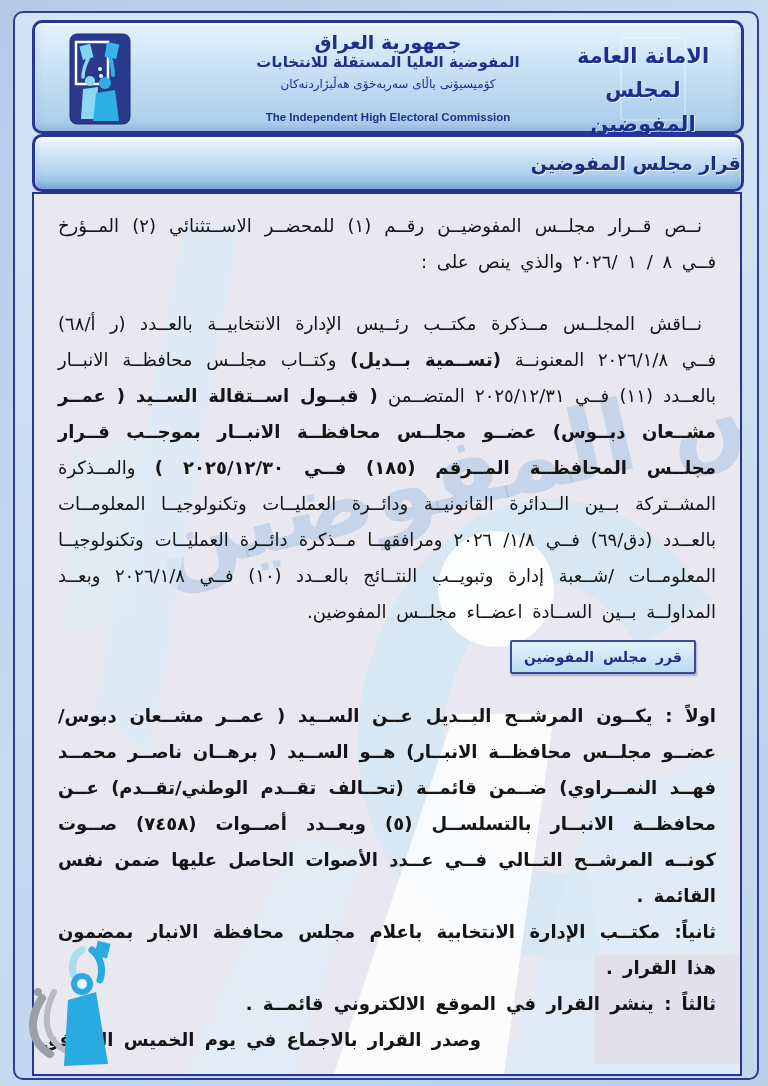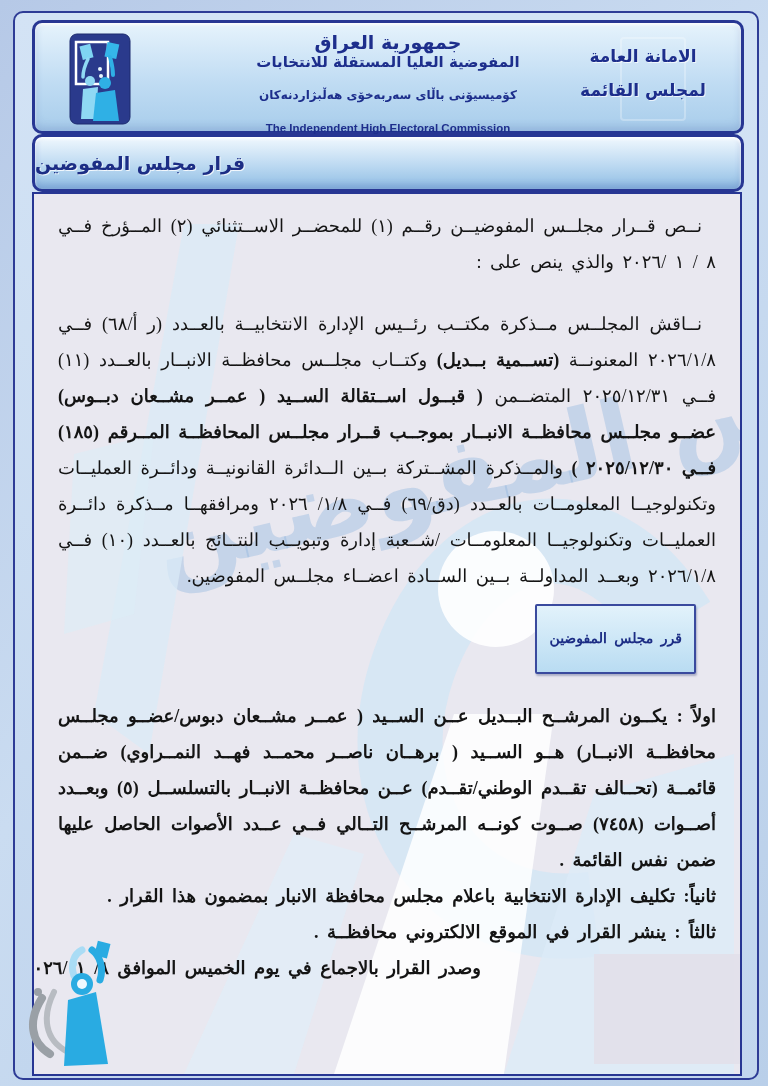--- a/index.html
+++ b/index.html
@@ -17,73 +17,73 @@
   }
   
   .header-box{
     position:absolute;left:32px;top:20px;width:706px;height:108px;
     border:3px solid #273693;border-radius:10px;
     background:linear-gradient(180deg,#e6f3fc 0%,#c0dcf3 55%,#a8cdeb 100%);
     box-shadow:inset 0 -4px 8px rgba(45,65,150,.18), inset 0 2px 3px #fff;
   }
   .hdr-right{
     position:absolute;right:18px;top:16px;width:160px;text-align:center;
-    color:#1d2e8c;font-weight:bold;font-size:17px;line-height:34px;
+    color:#1d2e8c;font-weight:bold;font-size:21px;line-height:34px;
     text-shadow:1px 1px 0 rgba(255,255,255,.7);
   }
   .hdr-ghost{
     position:absolute;right:55px;top:14px;width:62px;height:80px;
     border:2px solid rgba(255,255,255,.55);border-radius:4px;opacity:.5;
   }
   .hdr-center{
     position:absolute;left:50%;transform:translateX(-50%);top:8px;width:330px;
     text-align:center;color:#1d2e8c;
   }
   .hdr-center .l1{font-size:19px;font-weight:bold;letter-spacing:1px;}
   .hdr-center .l2{font-size:15px;font-weight:bold;margin-top:0;letter-spacing:.5px;}
-  .hdr-center .l3{font-size:12px;font-weight:bold;margin-top:17px;}
+  .hdr-center .l3{font-size:12px;font-weight:normal;margin-top:6px;}
   .hdr-center .l4{font-family:"Liberation Sans",sans-serif;font-size:11.5px;font-weight:bold;margin-top:20px;direction:ltr;}
   .hdr-logo{position:absolute;right:610px;top:10px;}
   
   .banner{
     position:absolute;left:32px;top:134px;width:706px;height:52px;
     border:3px solid #273693;border-radius:10px;
     background:linear-gradient(180deg,#f0f8fe 0%,#bcd9f1 55%,#8fbde4 100%);
     box-shadow:inset 0 2px 3px #fff, inset 0 -4px 7px rgba(45,65,150,.22);
-    display:flex;align-items:center;justify-content:flex-end;
+    display:flex;align-items:center;justify-content:flex-start;
     color:#1c2d85;font-weight:bold;font-size:19px;
     text-shadow:1px 1px 0 rgba(255,255,255,.8);
   }
   
   .body-panel{
     position:absolute;left:32px;top:192px;width:706px;height:880px;
     border:2px solid #273693;
     background:#e9e8f0;overflow:hidden;
   }
   .wm-text{
     position:absolute;top:330px;left:-40px;width:1000px;
     transform:rotate(-13deg);transform-origin:left center;
     font-size:98px;font-weight:bold;color:rgba(140,180,220,.38);
     white-space:nowrap;letter-spacing:6px;z-index:0;pointer-events:none;
   }
   .wm-fig{position:absolute;left:0;top:0;z-index:0;pointer-events:none;}
   .content{
     position:relative;z-index:2;padding:0 24px;
     color:#141414;font-size:18px;line-height:36px;
-    text-align:justify;word-spacing:4px;font-family:Liberation Serif, serif;
+    text-align:justify;word-spacing:4px;
   }
   .content p{margin:0;}
   .p1{margin-top:14px !important;text-indent:14px;}
   .p2{margin-top:26px !important;text-indent:14px;}
   .bseg{font-weight:bold;}
   .decision-box{
     width:fit-content;margin:10px 20px 0 0;
     background:linear-gradient(180deg,#e2f2fb,#b9dcf2);
     border:2px solid #3a4a9e;border-radius:2px;
-    padding:20px 12px;box-shadow:1px 2px 2px rgba(60,70,120,.35);
+    padding:2px 12px;box-shadow:1px 2px 2px rgba(60,70,120,.35);
     color:#1c2d85;font-weight:bold;font-size:14px;line-height:26px;
   }
   .d1{margin-top:24px !important;font-weight:bold;}
   .d2,.d3{font-weight:bold;}
   .footer-line{
     margin:64px 0 0 0;font-weight:bold;white-space:nowrap;
     width:fit-content;margin-right:235px !important;
   }
   .mini-logo{position:absolute;left:16px;top:940px;z-index:3;}
 </style>
@@ -92,21 +92,21 @@
 
 <div class="page">
 
   <div class="outer-frame"></div>
 
   <div class="header-box">
     <div class="hdr-ghost"></div>
 
     <div class="hdr-right">
       <div>الامانة العامة</div>
-      <div>لمجلس القائمة</div>
+      <div>لمجلس المفوضين</div>
     </div>
 
     <div class="hdr-center">
       <div class="l1">جمهورية العراق</div>
       <div class="l2">المفوضية العليا المستقلة للانتخابات</div>
       <div class="l3">كۆمیسیۆنی باڵای سەربەخۆی هەڵبژاردنەکان</div>
       <div class="l4">The Independent High Electoral Commission</div>
     </div>
 
     <div class="hdr-logo">
@@ -147,22 +147,22 @@
     </svg>
 
     <div class="content">
       <p class="p1">نــص قــرار مجلــس المفوضيــن رقــم (١) للمحضــر الاســتثنائي (٢) المــؤرخ فــي ٨ / ١ /٢٠٢٦ والذي ينص على :</p>
 
       <p class="p2"><span>نــاقش المجلــس مــذكرة مكتــب رئــيس الإدارة الانتخابيــة بالعــدد (ر أ/٦٨) فــي ٢٠٢٦/١/٨ المعنونــة </span><span class="bseg">(تســمية بــديل)</span><span> وكتــاب مجلــس محافظــة الانبــار بالعــدد (١١) فــي ٢٠٢٥/١٢/٣١ المتضــمن </span><span class="bseg">( قبــول اســتقالة الســيد ( عمــر مشــعان دبــوس) عضــو مجلــس محافظــة الانبــار بموجــب قــرار مجلــس المحافظــة المــرقم (١٨٥) فــي ٢٠٢٥/١٢/٣٠ )</span><span> والمــذكرة المشــتركة بــين الــدائرة القانونيــة ودائــرة العمليــات وتكنولوجيــا المعلومــات بالعــدد (دق/٦٩) فــي ١/٨/ ٢٠٢٦ ومرافقهــا مــذكرة دائــرة العمليــات وتكنولوجيــا المعلومــات /شــعبة إدارة وتبويــب النتــائج بالعــدد (١٠) فــي ٢٠٢٦/١/٨ وبعــد المداولــة بــين الســادة اعضــاء مجلــس المفوضين.</span></p>
 
       <div class="decision-box">قرر مجلس المفوضين</div>
 
       <p class="d1">اولاً : يكــون المرشــح البــديل عــن الســيد ( عمــر مشــعان دبوس/عضــو مجلــس محافظــة الانبــار) هــو الســيد ( برهــان ناصــر محمــد فهــد النمــراوي) ضــمن قائمــة (تحــالف تقــدم الوطني/تقــدم) عــن محافظــة الانبــار بالتسلســل (٥) وبعــدد أصــوات (٧٤٥٨) صــوت كونــه المرشــح التــالي فــي عــدد الأصوات الحاصل عليها ضمن نفس القائمة .</p>
-      <p class="d2">ثانياً: تكليف الإدارة الانتخابية باعلام مجلس محافظة الانبار بمضمون هذا القرار .</p>
-      <p class="d3">ثالثاً : ينشر القرار في الموقع الالكتروني محافظــة .</p>
+      <p class="d2">ثانياً: مكتــب الإدارة الانتخابية باعلام مجلس محافظة الانبار بمضمون هذا القرار .</p>
+      <p class="d3">ثالثاً : ينشر القرار في الموقع الالكتروني قائمــة .</p>
 
       <p class="footer-line">وصدر القرار بالاجماع في يوم الخميس  الموافق   ٨/ ١ /٢٠٢٦</p>
     </div>
   </div>
 
   <div class="mini-logo">
     <svg width="110" height="130" viewBox="0 0 110 130">
       <path d="M26 58 C12 80 14 102 34 114" fill="none" stroke="#9aa0a6" stroke-width="8" stroke-linecap="round"></path>
       <path d="M38 52 C26 76 28 100 52 112" fill="none" stroke="#b8bcc2" stroke-width="6" stroke-linecap="round"></path>
       <circle cx="22" cy="52" r="4" fill="#9aa0a6"></circle>

